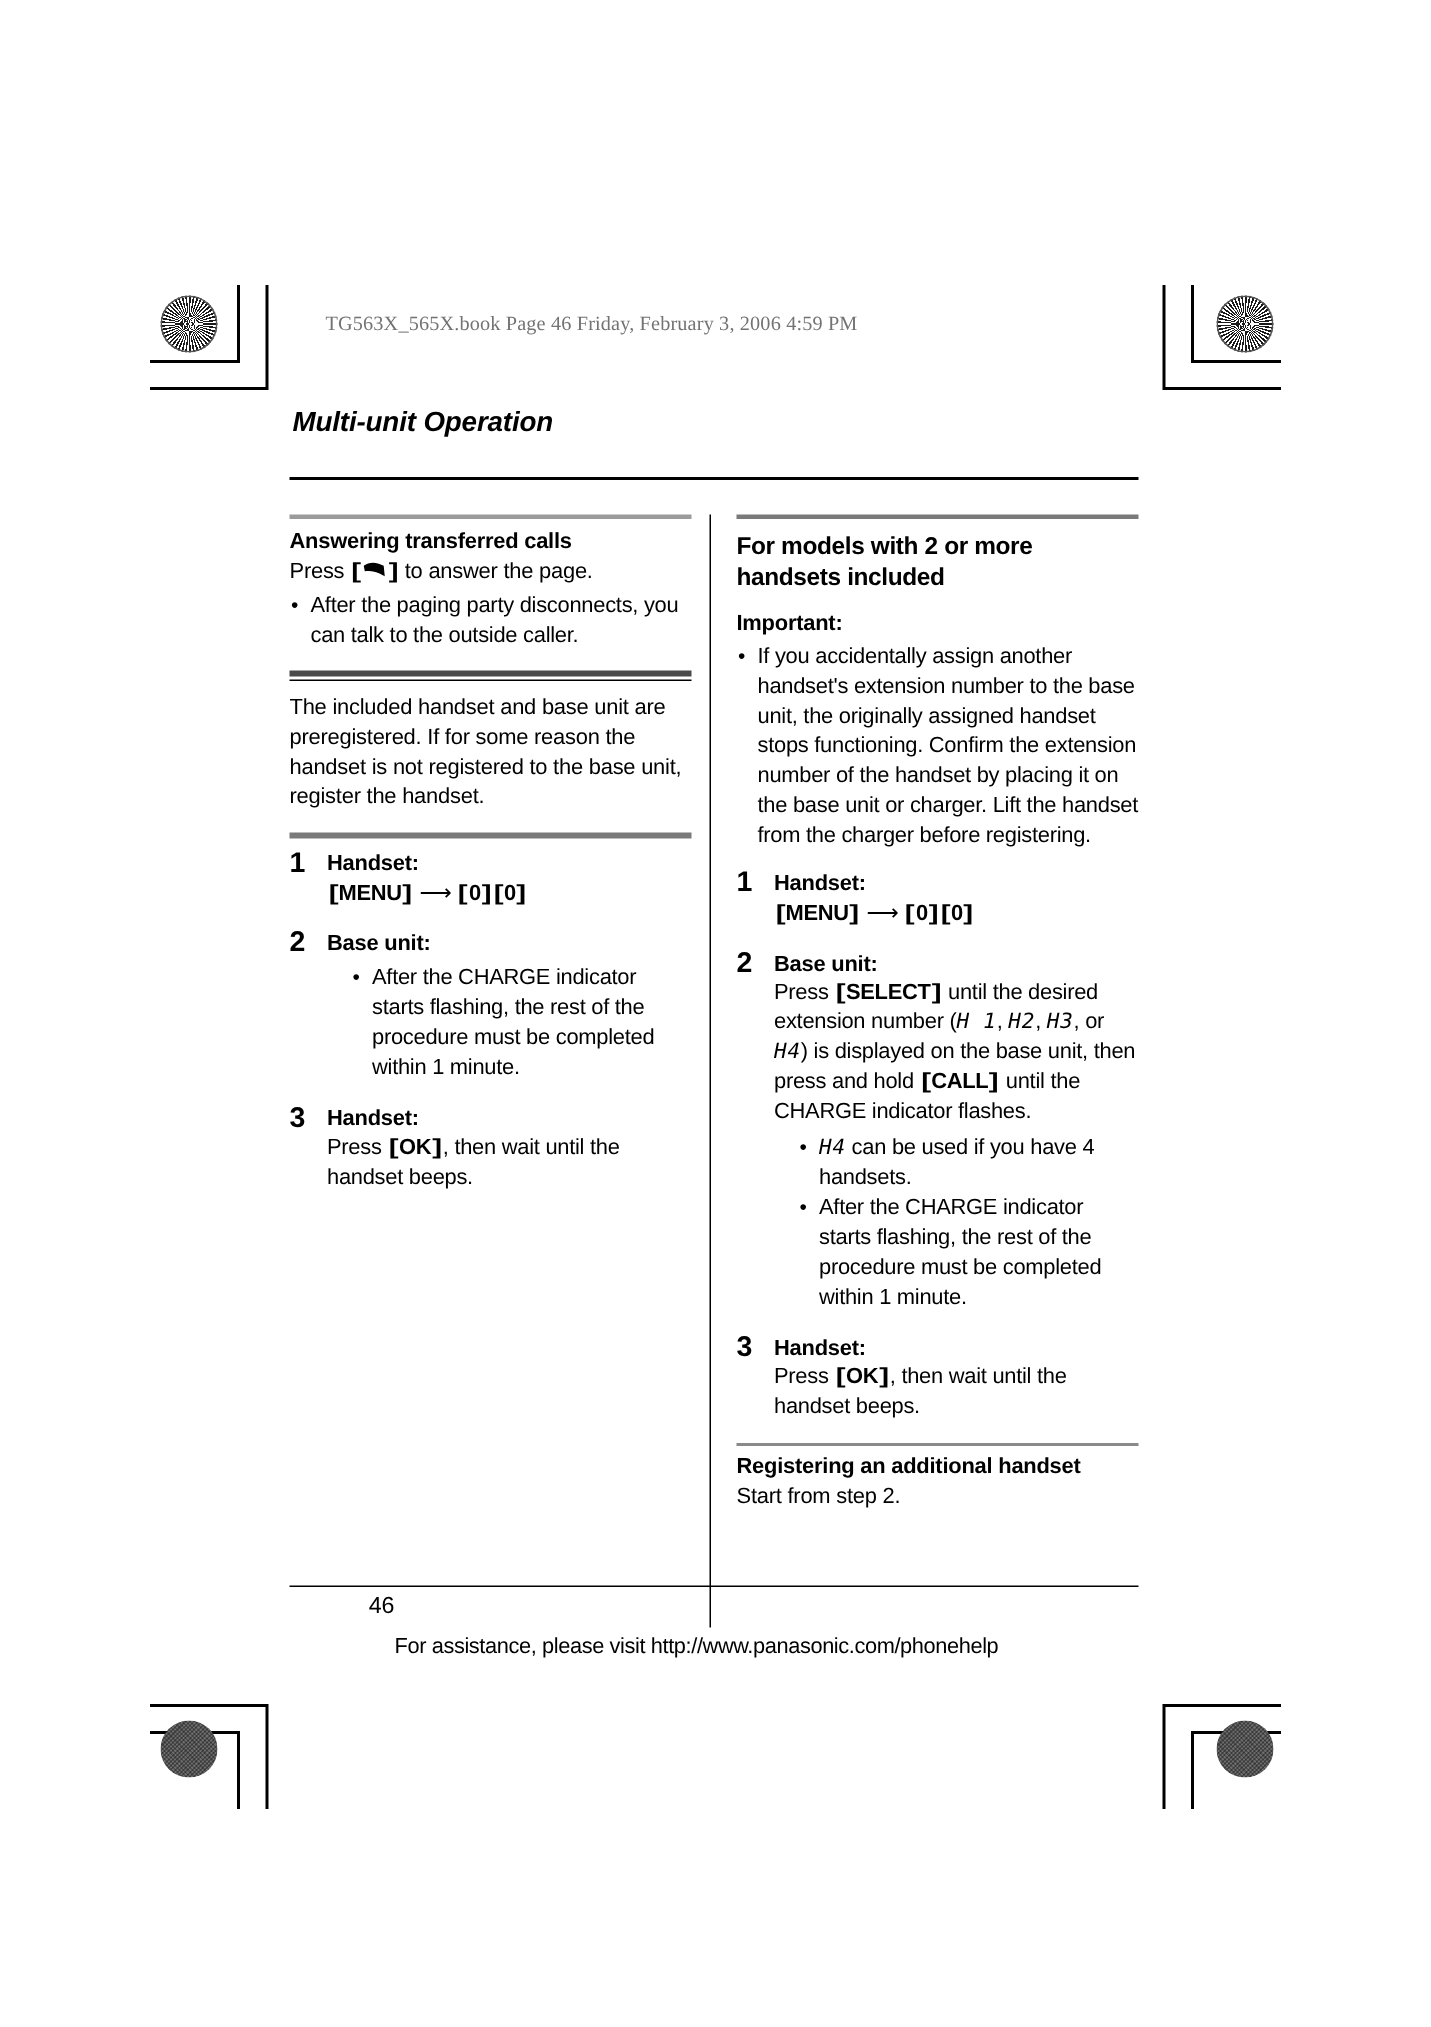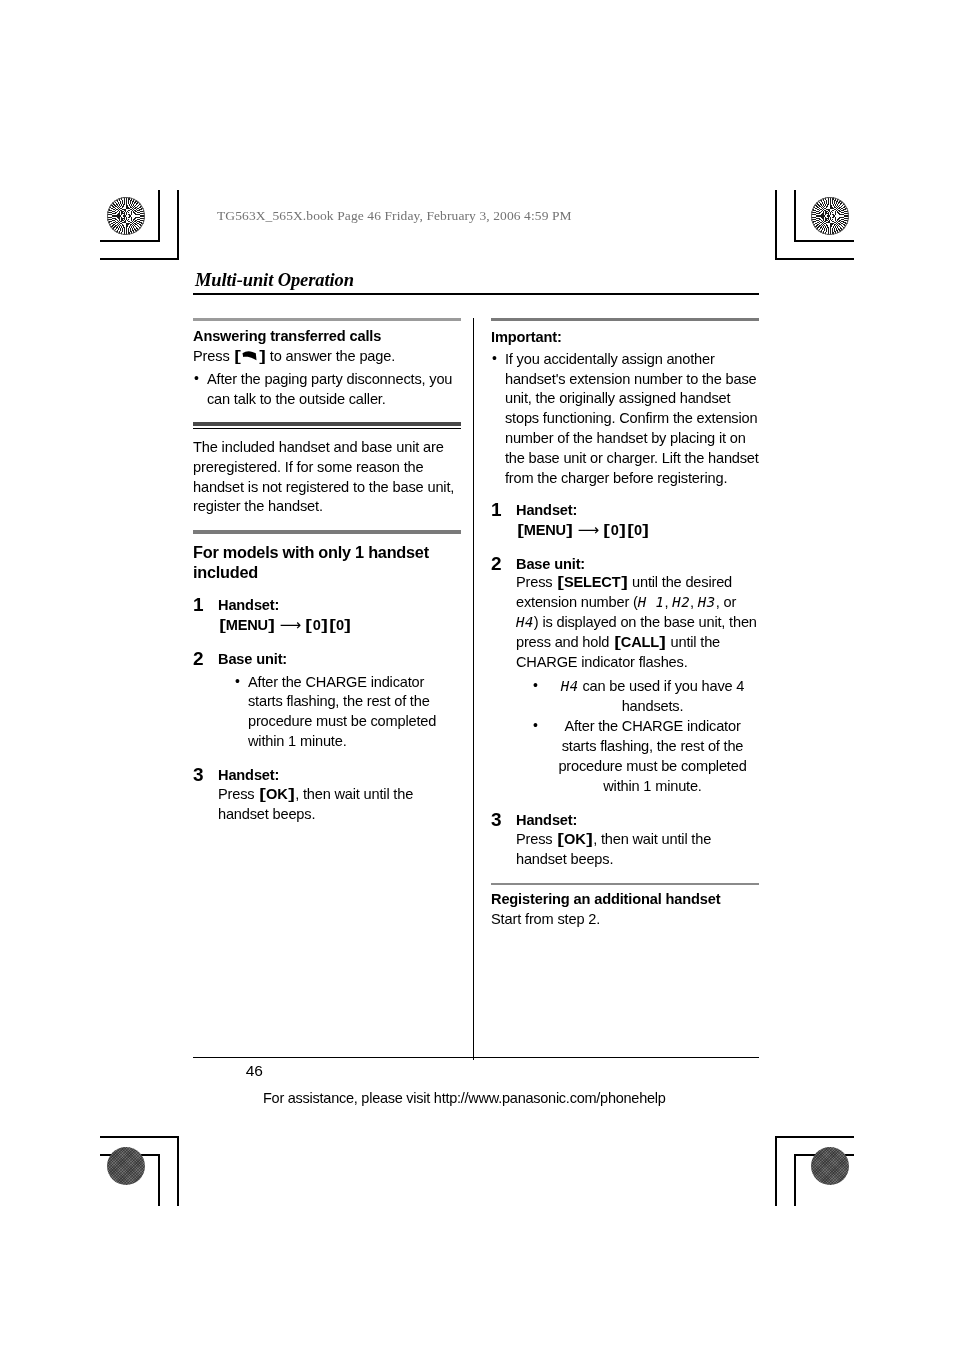--- a/index.html
+++ b/index.html
@@ -64,22 +64,21 @@
     left: 193px;
     top: 270px;
     width: 566px;
   }
 
   .chapter-title {
     font-size: 18.5px;
     font-weight: bold;
     font-style: italic;
     letter-spacing: -.1px;
-    margin: 0 0 2px 2px;
-    font-family: Liberation Serif, serif;
+    margin: 0 0 26px 2px;
   }
   .rule-chapter {
     height: 1.6px;
     background: #000;
     width: 566px;
   }
 
   .cols {
     position: relative;
     margin-top: 23px;
@@ -335,21 +334,20 @@
         <li>After the paging party disconnects, you can talk to the outside caller.</li>
       </ul>
 
       <div class="rule-double">
         <div class="bar"></div>
         <div class="hair"></div>
       </div>
       <p class="body">The included handset and base unit are preregistered. If for some reason the handset is not registered to the base unit, register the handset.</p>
 
       <div class="rule-gray-mid"></div>
-      <div class="h2">For models with only 1 handset included</div>
 
       <ol class="steps">
         <li>
           <span class="num">1</span>
           <div class="step-label">Handset:</div>
           <div class="step-body">
             <span class="key"><span class="brk">[</span><span>MENU</span><span class="brk">]</span></span><span class="arrow">⟶</span><span class="key"><span class="brk">[</span><span>0</span><span class="brk">]</span></span><span class="key"><span class="brk">[</span><span>0</span><span class="brk">]</span></span>
           </div>
         </li>
 
@@ -367,20 +365,21 @@
           <div class="step-body">
             <span>Press </span><span class="key"><span class="brk">[</span><span>OK</span><span class="brk">]</span></span><span>, then wait until the handset beeps.</span>
           </div>
         </li>
       </ol>
     </div>
 
     <div class="col right">
 
       <div class="rule-gray-mid"></div>
+      <div class="h2">For models with 2 or more handsets included</div>
 
       <div class="h3" style="margin-bottom:3px;">Important:</div>
       <ul class="bullets">
         <li>If you accidentally assign another handset's extension number to the base unit, the originally assigned handset stops functioning. Confirm the extension number of the handset by placing it on the base unit or charger. Lift the handset from the charger before registering.</li>
       </ul>
 
       <ol class="steps">
         <li>
           <span class="num">1</span>
           <div class="step-label">Handset:</div>
@@ -388,21 +387,21 @@
             <span class="key"><span class="brk">[</span><span>MENU</span><span class="brk">]</span></span><span class="arrow">⟶</span><span class="key"><span class="brk">[</span><span>0</span><span class="brk">]</span></span><span class="key"><span class="brk">[</span><span>0</span><span class="brk">]</span></span>
           </div>
         </li>
 
         <li>
           <span class="num">2</span>
           <div class="step-label">Base unit:</div>
           <div class="step-body">
             <span>Press </span><span class="key"><span class="brk">[</span><span>SELECT</span><span class="brk">]</span></span><span> until the desired extension number (</span><span class="lcd">H 1</span><span>, </span><span class="lcd">H2</span><span>, </span><span class="lcd">H3</span><span>, or </span><span class="lcd">H4</span><span>) is displayed on the base unit, then press and hold </span><span class="key"><span class="brk">[</span><span>CALL</span><span class="brk">]</span></span><span> until the CHARGE indicator flashes.</span>
           </div>
-          <ul class="bullets indented" style="margin-top:4px;text-align:center;">
+          <ul class="bullets indented" style="margin-top:4px;">
             <li><span class="lcd">H4</span><span> can be used if you have 4 handsets.</span></li>
             <li>After the CHARGE indicator starts flashing, the rest of the procedure must be completed within 1 minute.</li>
           </ul>
         </li>
 
         <li>
           <span class="num">3</span>
           <div class="step-label">Handset:</div>
           <div class="step-body">
             <span>Press </span><span class="key"><span class="brk">[</span><span>OK</span><span class="brk">]</span></span><span>, then wait until the handset beeps.</span>

